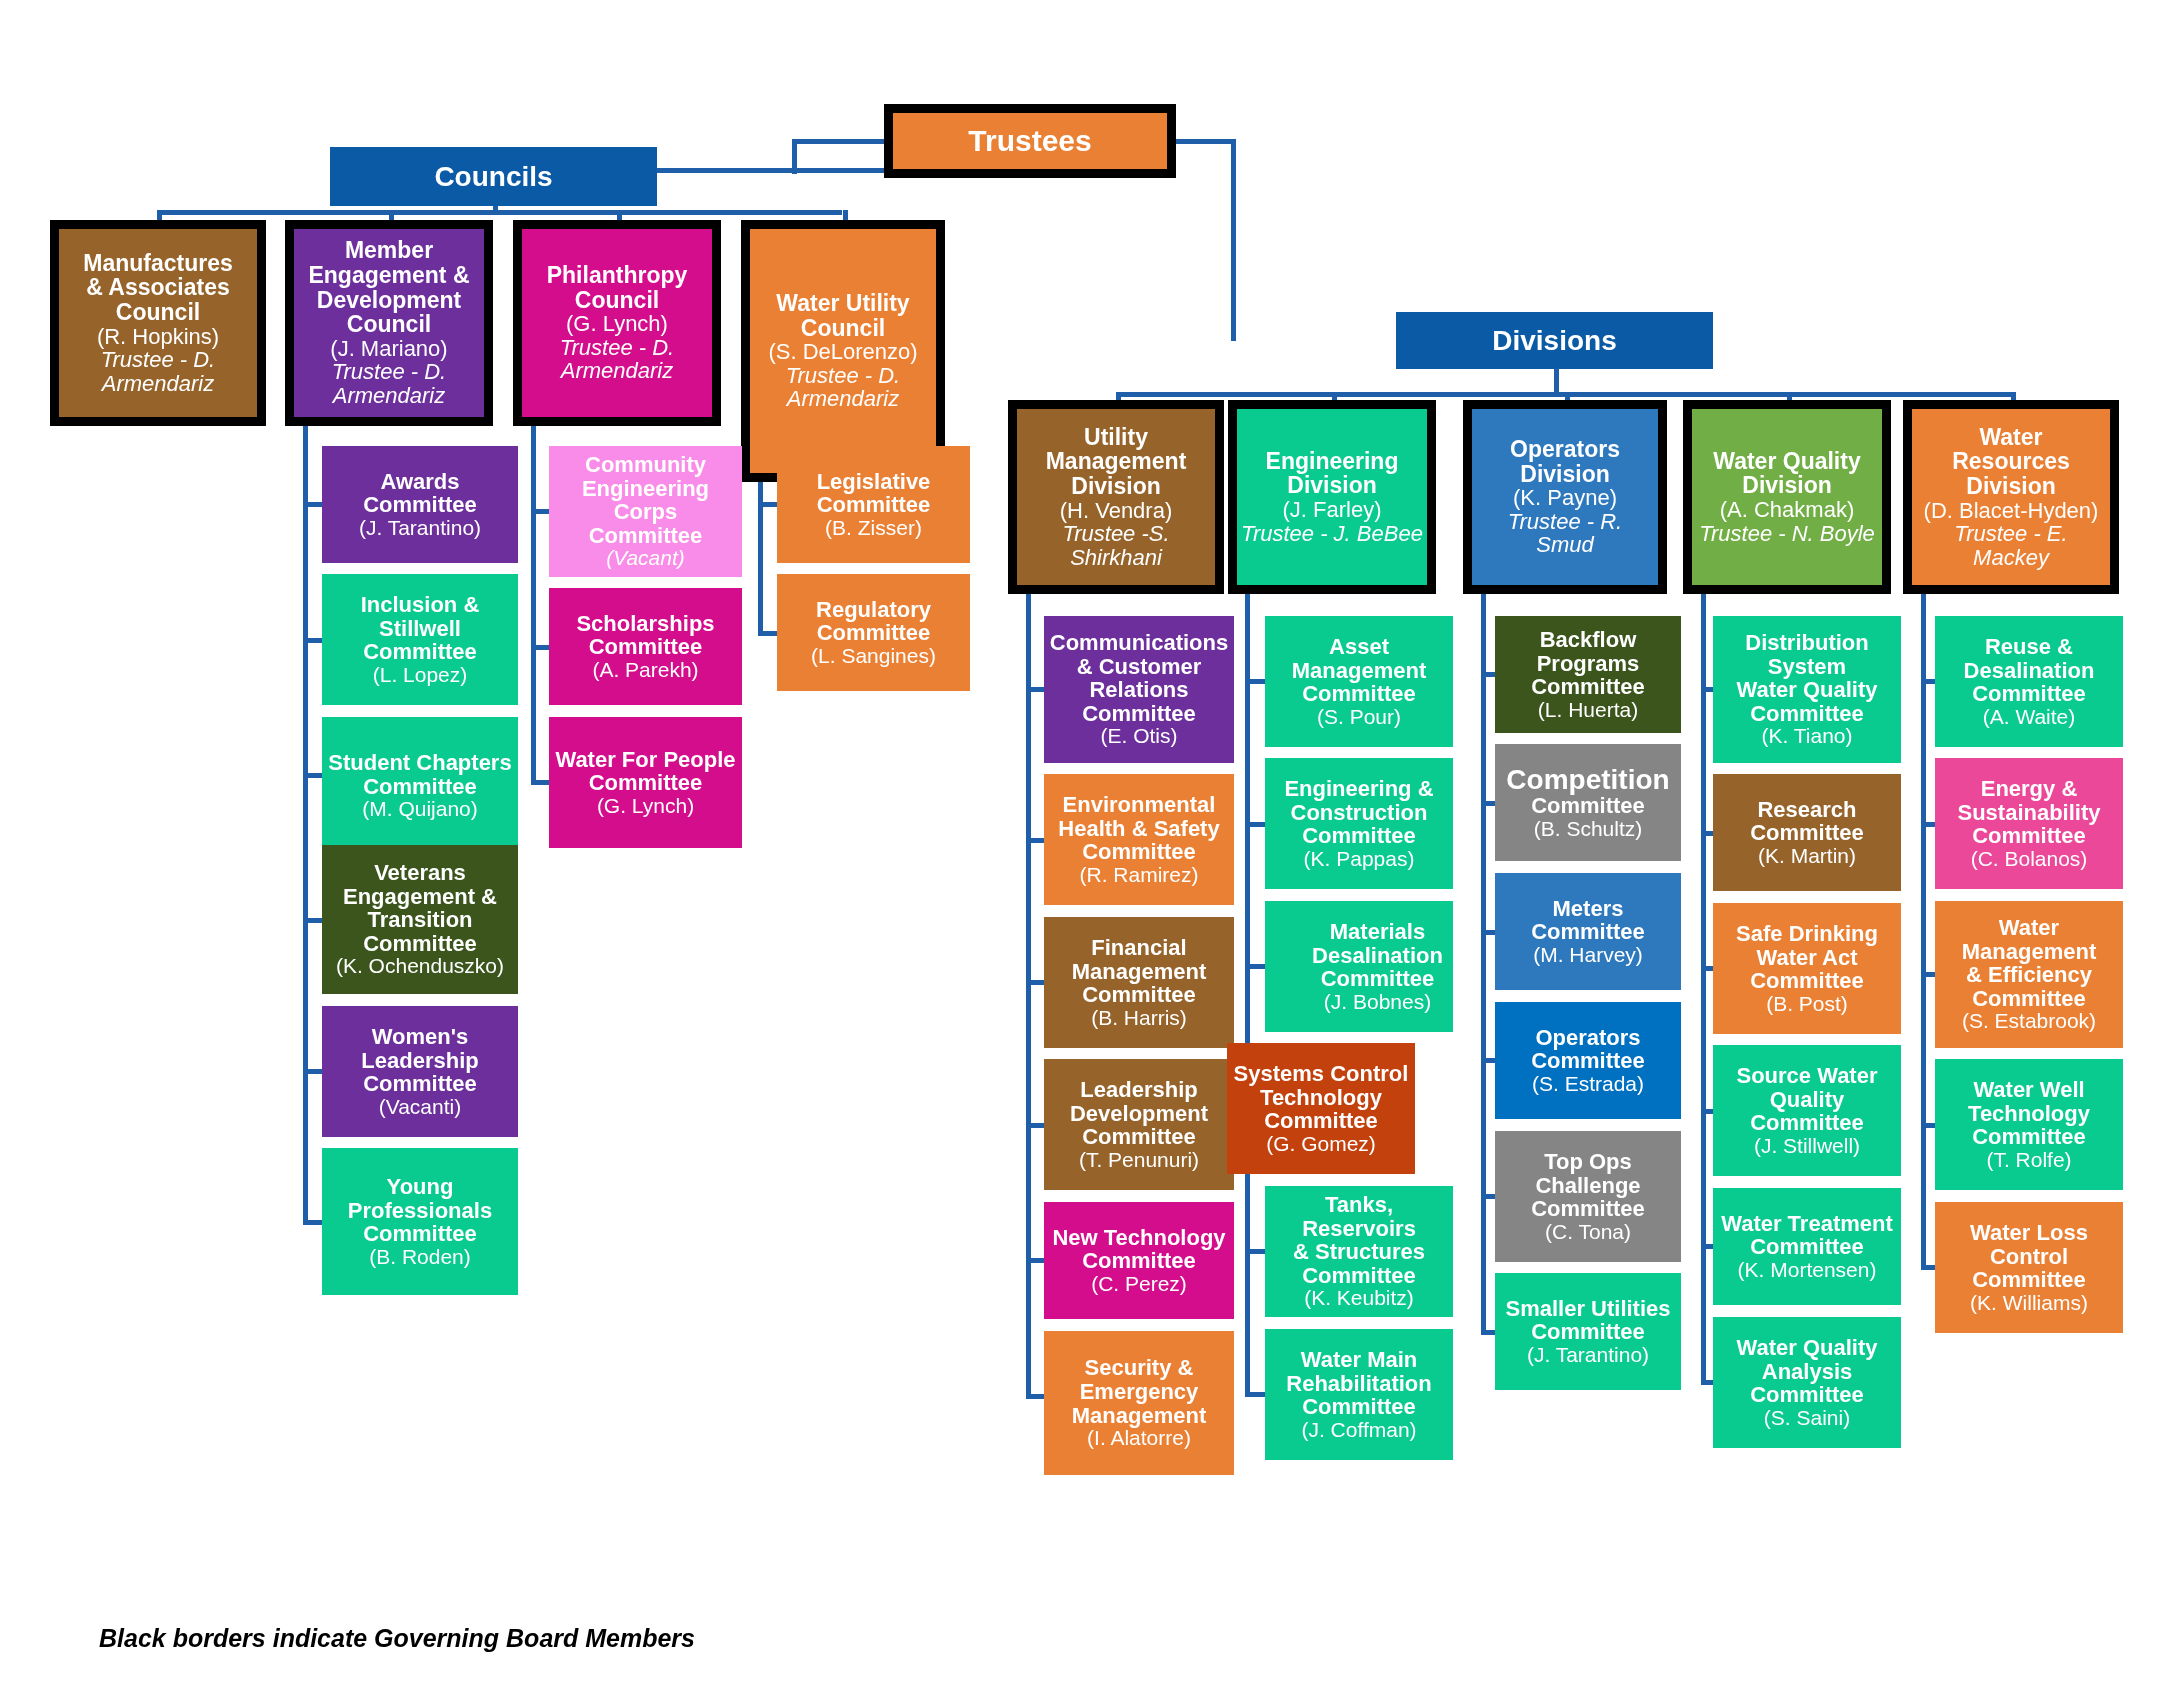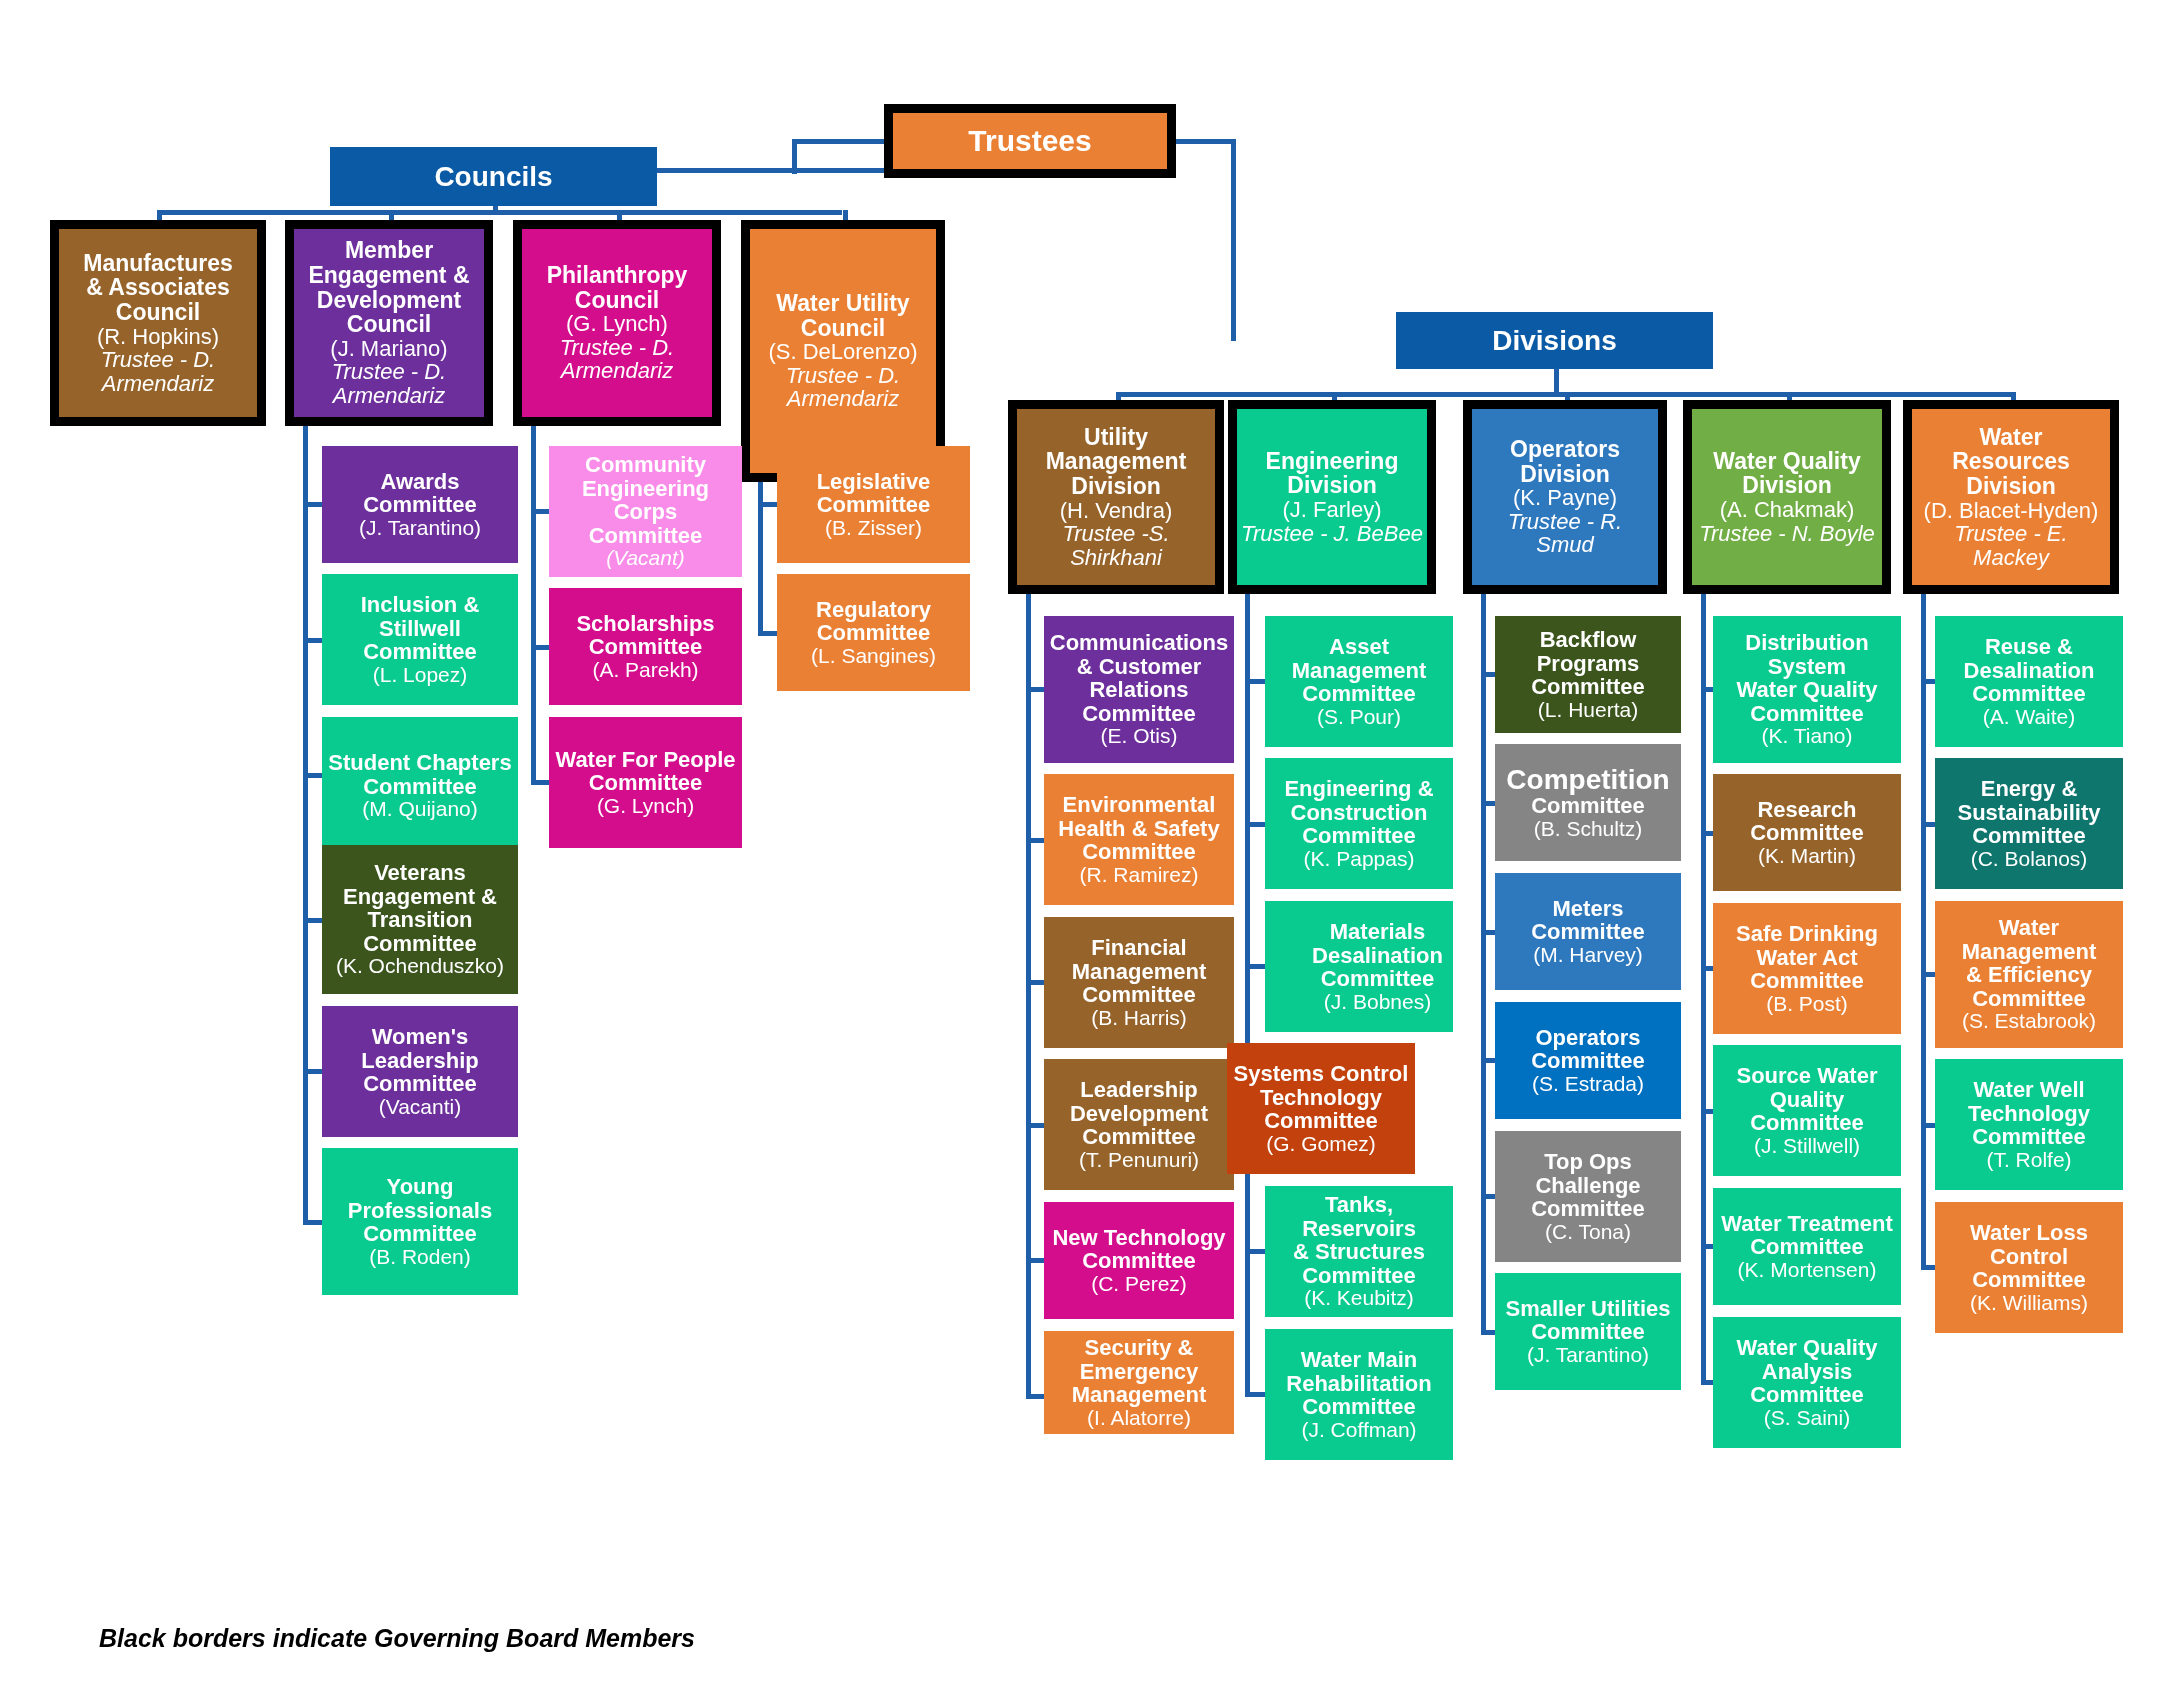--- a/index.html
+++ b/index.html
@@ -307,21 +307,21 @@
         <div class="t1" style="font-size: 22px;">Leadership</div>
         <div class="t1" style="font-size: 22px;">Development</div>
         <div class="t1" style="font-size: 22px;">Committee</div>
         <div class="t2" style="font-size: 21px;">(T. Penunuri)</div>
       </div>
       <div class="node" style="left: 1044px; top: 1202px; width: 190px; height: 117px; background: rgb(212, 13, 140);">
         <div class="t1" style="font-size: 22px;">New Technology</div>
         <div class="t1" style="font-size: 22px;">Committee</div>
         <div class="t2" style="font-size: 21px;">(C. Perez)</div>
       </div>
-      <div class="node" style="left: 1044px; top: 1331px; width: 190px; height: 103px; background: rgb(234, 128, 52);">
+      <div class="node" style="left: 1044px; top: 1331px; width: 190px; height: 144px; background: rgb(234, 128, 52);">
         <div class="t1" style="font-size: 22px;">Security &amp;</div>
         <div class="t1" style="font-size: 22px;">Emergency</div>
         <div class="t1" style="font-size: 22px;">Management</div>
         <div class="t2" style="font-size: 21px;">(I. Alatorre)</div>
       </div>
       <div class="node" style="left: 1265px; top: 616px; width: 188px; height: 131px; background: rgb(10, 203, 143);">
         <div class="t1" style="font-size: 22px;">Asset</div>
         <div class="t1" style="font-size: 22px;">Management</div>
         <div class="t1" style="font-size: 22px;">Committee</div>
         <div class="t2" style="font-size: 21px;">(S. Pour)</div>
@@ -422,21 +422,21 @@
         <div class="t1" style="font-size: 22px;">Analysis</div>
         <div class="t1" style="font-size: 22px;">Committee</div>
         <div class="t2" style="font-size: 21px;">(S. Saini)</div>
       </div>
       <div class="node" style="left: 1935px; top: 616px; width: 188px; height: 131px; background: rgb(10, 203, 143);">
         <div class="t1" style="font-size: 22px;">Reuse &amp;</div>
         <div class="t1" style="font-size: 22px;">Desalination</div>
         <div class="t1" style="font-size: 22px;">Committee</div>
         <div class="t2" style="font-size: 21px;">(A. Waite)</div>
       </div>
-      <div class="node" style="left: 1935px; top: 758px; width: 188px; height: 131px; background: #0f766e;">
+      <div class="node" style="left: 1935px; top: 758px; width: 188px; height: 131px; background: #ec4899;">
         <div class="t1" style="font-size: 22px;">Energy &amp;</div>
         <div class="t1" style="font-size: 22px;">Sustainability</div>
         <div class="t1" style="font-size: 22px;">Committee</div>
         <div class="t2" style="font-size: 21px;">(C. Bolanos)</div>
       </div>
       <div class="node" style="left: 1935px; top: 901px; width: 188px; height: 147px; background: rgb(234, 128, 52);">
         <div class="t1" style="font-size: 22px;">Water</div>
         <div class="t1" style="font-size: 22px;">Management</div>
         <div class="t1" style="font-size: 22px;">&amp; Efficiency</div>
         <div class="t1" style="font-size: 22px;">Committee</div>

